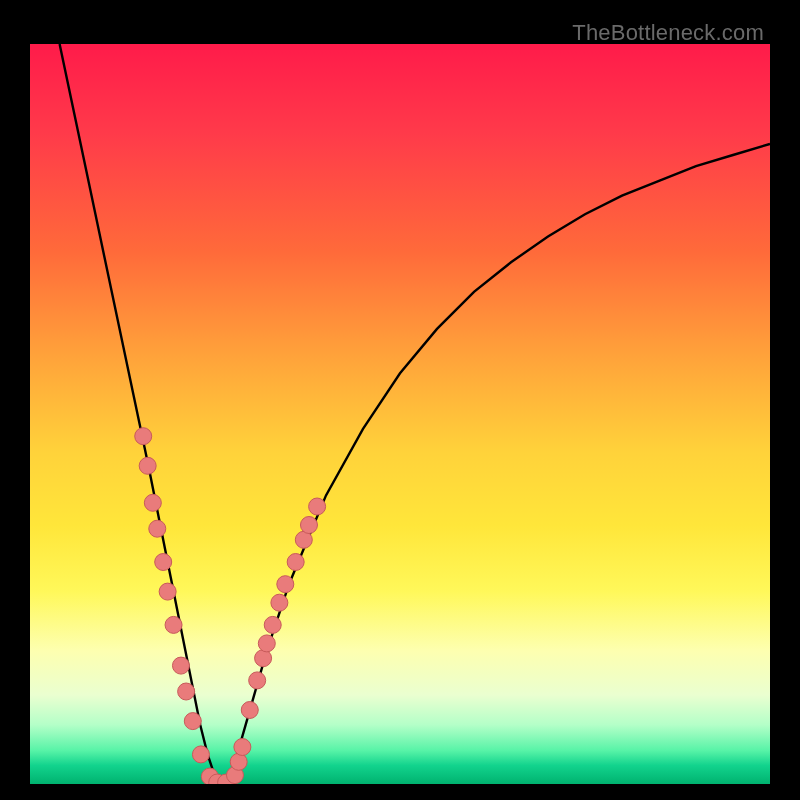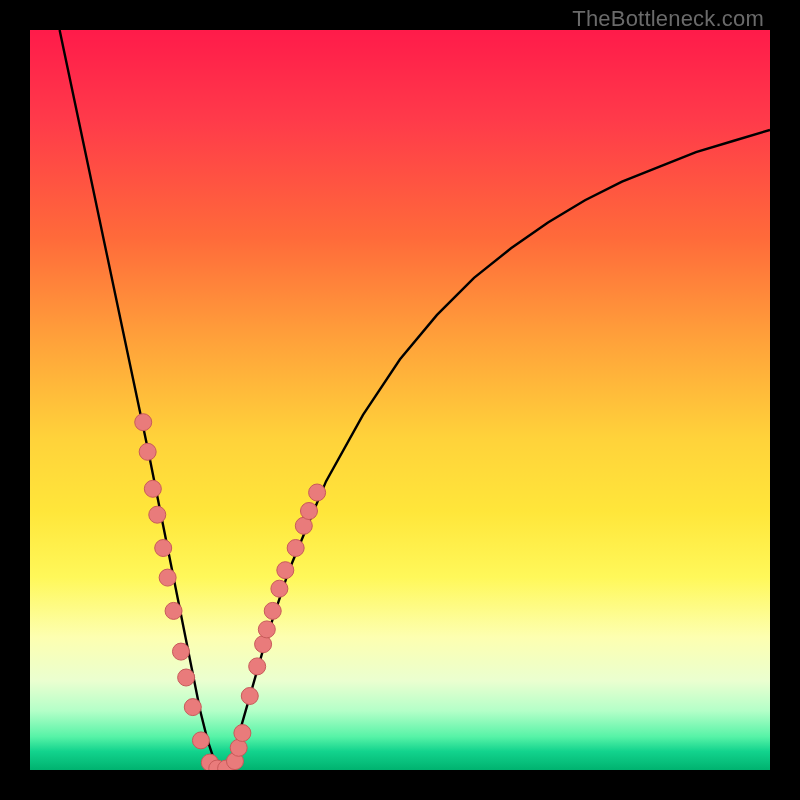--- a/index.html
+++ b/index.html
@@ -8,20 +8,21 @@
     width: 800px;
     height: 800px;
     overflow: hidden;
     background: #000;
     font-family: Arial, Helvetica, sans-serif;
   }
   .frame {
     position: absolute;
     inset: 0;
     background: #000;
+    margin-top: 14px;
   }
   .plot-area {
     position: absolute;
     left: 30px;
     top: 30px;
     width: 740px;
     height: 740px;
     overflow: hidden;
   }
   .gradient-bg {

